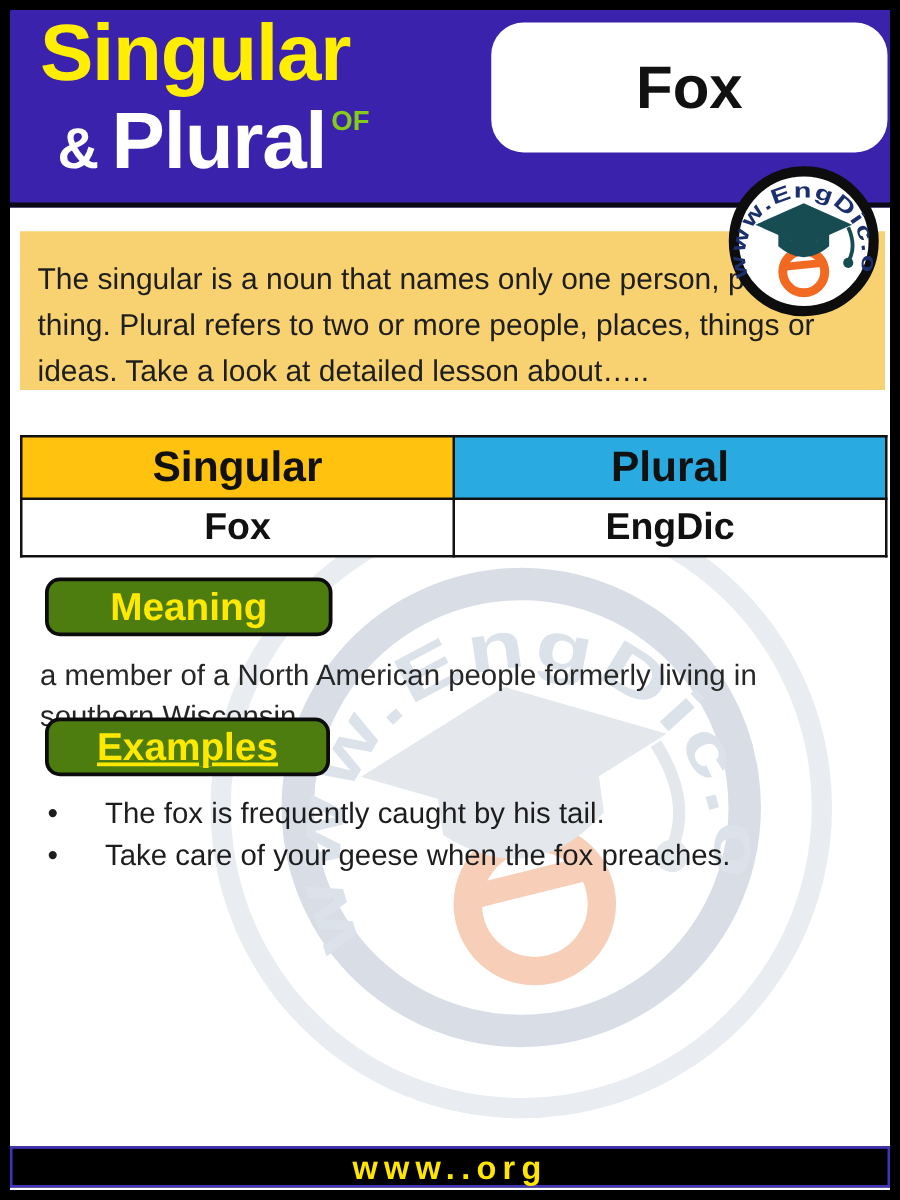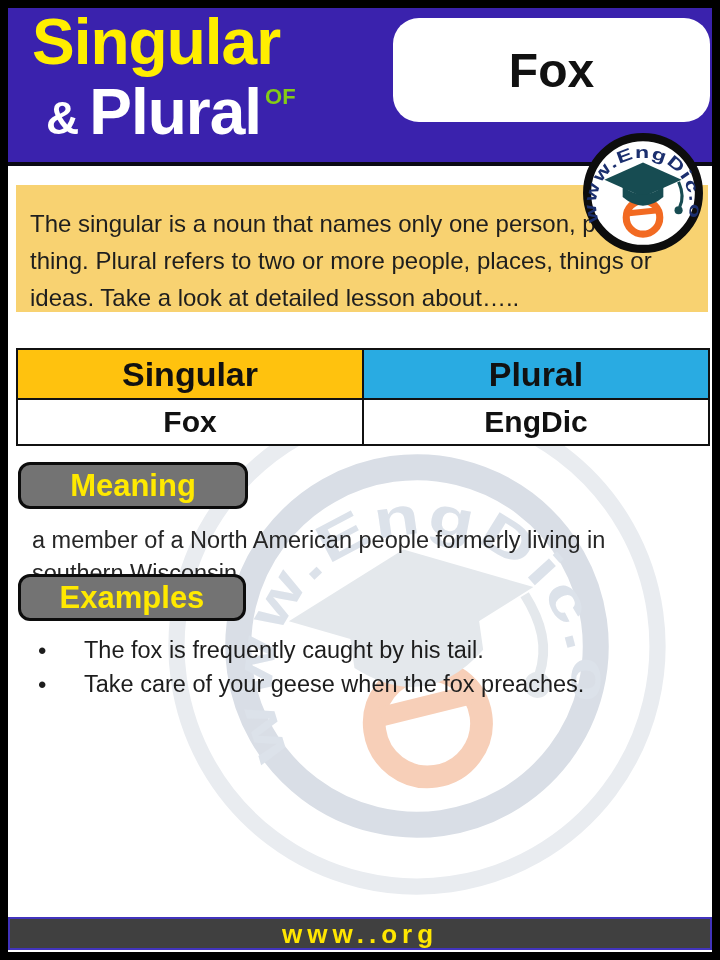--- a/index.html
+++ b/index.html
@@ -58,27 +58,27 @@
     border-collapse:collapse; table-layout:fixed;
   }
   .word-table th, .word-table td{
     border:2.5px solid #111111; text-align:center; vertical-align:middle;
   }
   .word-table th{ height:50px; font-size:34px; font-weight:800; color:#111; }
   .word-table td{ height:46px; font-size:30px; font-weight:700; color:#111; background:#ffffff; }
 
   
   .pill-btn{
-    position:absolute; left:10px; height:47px;
-    background:#737373; border:3px solid #0c0c0c; border-radius:12px;
+    position:absolute; left:28px; height:47px;
+    background:#4d7c0f; border:3px solid #0c0c0c; border-radius:12px;
     display:flex; align-items:center; justify-content:center;
     color:#ffe900; font-size:31px; font-weight:800; z-index:2;
   }
   .meaning-btn{ top:454px; width:230px; }
-  .examples-btn{ top:566px; width:228px; }
+  .examples-btn{ top:566px; width:228px;text-decoration:underline; }
 
   .meaning-text{
     position:absolute; left:24px; top:504px; width:664px;
     font-size:23.5px; line-height:33px; color:#262626; z-index:2;margin-top:12px;
   }
 
   .examples-list{
     position:absolute; left:14px; top:626px; width:676px; z-index:2;
     list-style:none;
   }
@@ -87,21 +87,21 @@
     font-size:23.5px; line-height:33.5px; color:#1d1d1d;
   }
   .examples-list li::before{
     content:"•"; position:absolute; left:16px; top:0;
     font-size:24px; color:#1d1d1d;
   }
 
   
   .footer-bar{
     position:absolute; left:0; right:0; bottom:2px; height:33px;
-    background:#404040; border:2px solid #4234bd; z-index:2;
+    background:#000000; border:2px solid #4234bd; z-index:2;
     display:flex; align-items:center; justify-content:center;
     font-size:26px; font-weight:800; letter-spacing:5px; line-height:1;
   }
   .footer-bar .yl{ color:#ffe600; }
   .footer-bar .wh{ color:#ffffff; }
 </style>
 </head>
 <body>
 
 <div class="page">

